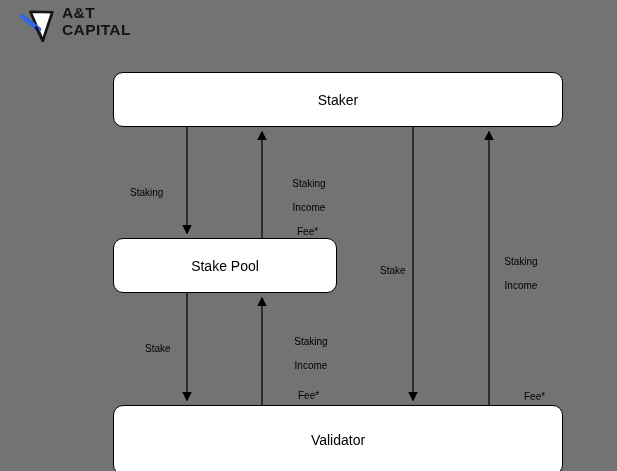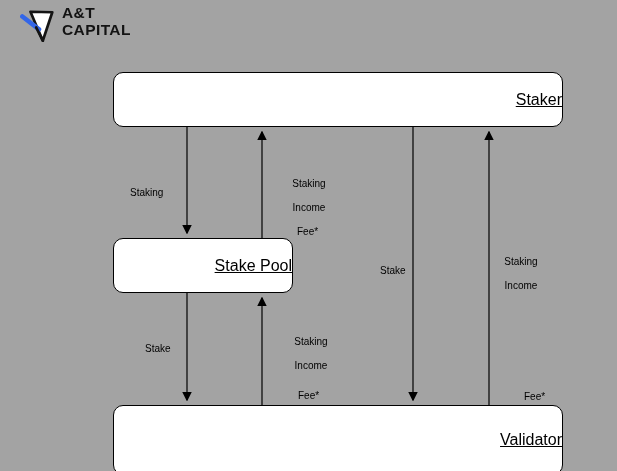--- a/index.html
+++ b/index.html
@@ -1,32 +1,32 @@
 <!DOCTYPE html>
 <html><head>
 <meta charset="utf-8">
 <style>
   html,body{margin:0;padding:0;background:#ffffff;}
   .screen{
-    position:relative;width:617px;height:471px;background:#a3a3a3;overflow:hidden;
+    position:relative;width:617px;height:471px;background:#737373;overflow:hidden;
     font-family:"Liberation Sans",sans-serif;color:#000;
   }
   
   .logo{position:absolute;left:20px;top:7px;display:flex;align-items:flex-start;}
   .logo-mark{width:38px;height:38px;display:block;}
   .logo-text{margin-left:4px;margin-top:-2px;font-weight:800;font-size:15.5px;
     line-height:16.5px;letter-spacing:0.4px;color:#131313;}
   
   .node{
     position:absolute;box-sizing:border-box;border:1.3px solid #000;border-radius:10px;
-    background:#fff;display:flex;align-items:center;justify-content:flex-end;
-    font-size:16px;color:#000;text-decoration:underline;
+    background:#fff;display:flex;align-items:center;justify-content:center;
+    font-size:14px;color:#000;
   }
   .node-staker{left:113px;top:72px;width:450px;height:55px;}
-  .node-pool{left:113px;top:238px;width:180px;height:55px;}
+  .node-pool{left:113px;top:238px;width:224px;height:55px;}
   .node-validator{left:113px;top:405px;width:450px;height:70px;}
   
   .elabel{position:absolute;font-size:10px;line-height:24px;color:#000;white-space:nowrap;}
   .elabel.wrap{white-space:normal;width:46px;text-align:center;}
   .lbl-deposit{left:130px;top:181px;}
   .lbl-si1{left:286px;top:172px;}
   .lbl-fee1{left:297px;top:220px;}
   .lbl-stake-left{left:145px;top:337px;}
   .lbl-si2{left:288px;top:330px;}
   .lbl-fee2{left:298px;top:384px;}

